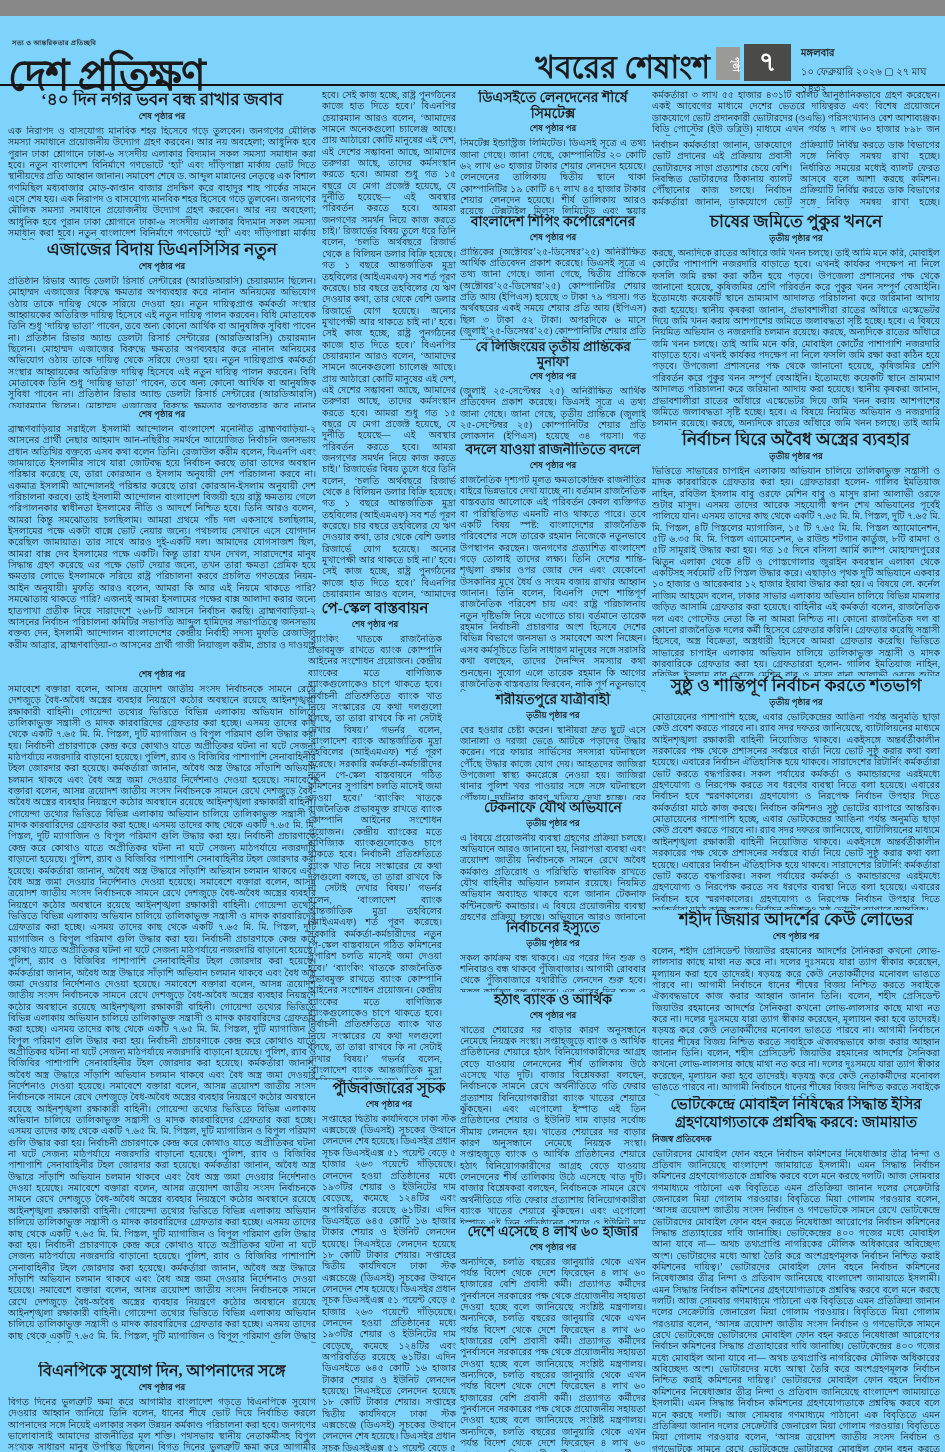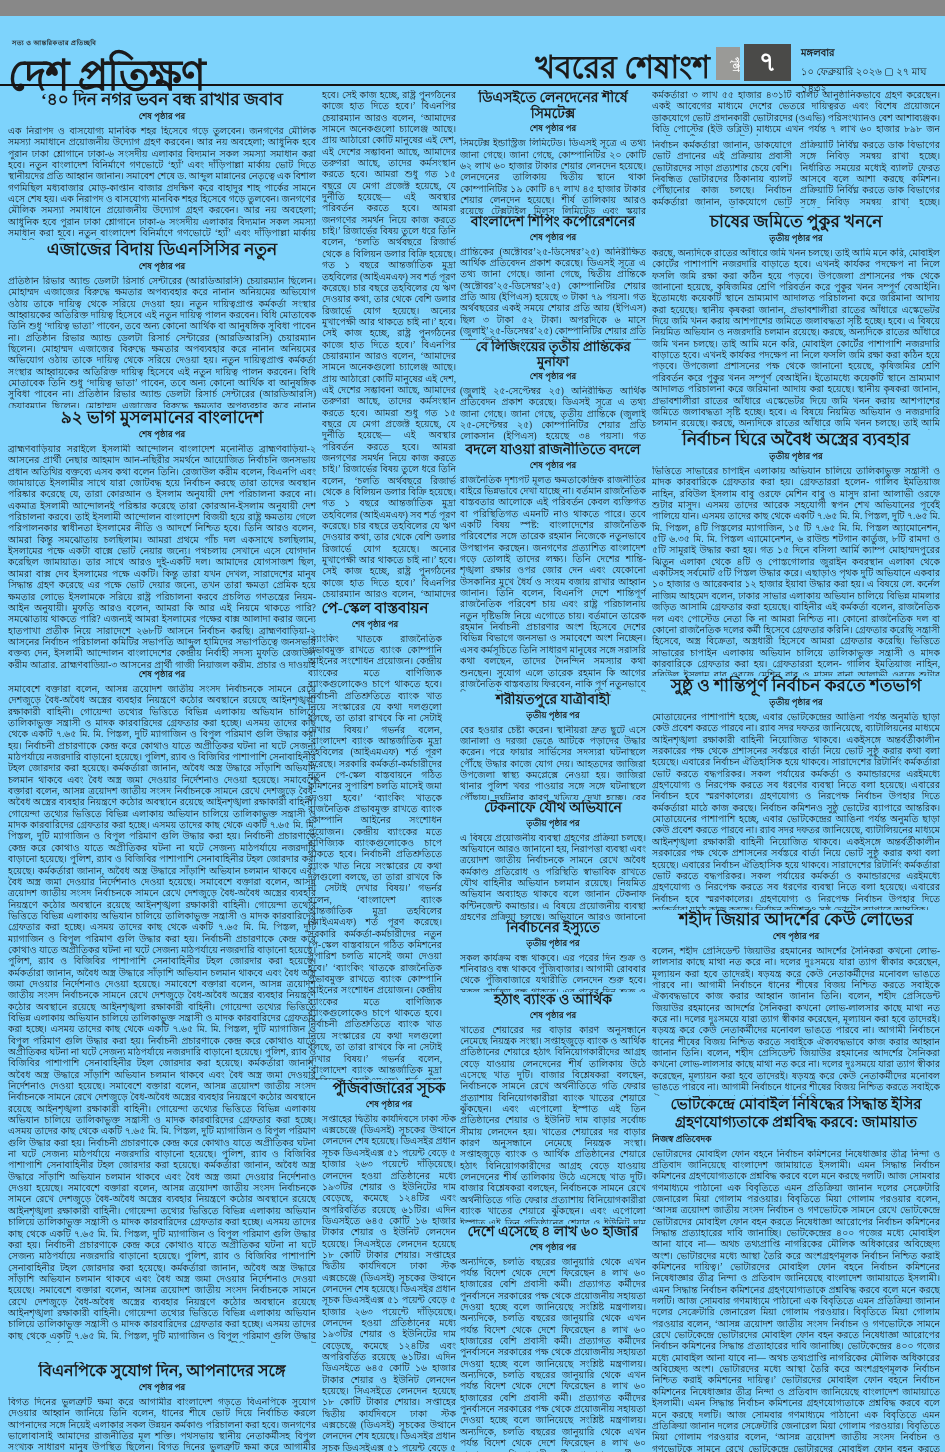--- a/index.html
+++ b/index.html
@@ -49,21 +49,20 @@
       <h2>‘৪০ দিন নগর ভবন বন্ধ রাখার জবাব</h2>
       <div class="slug">শেষ পৃষ্ঠার পর</div>
       <div class="body" style="height: 115px;">এক নিরাপদ ও বাসযোগ্য মানবিক শহর হিসেবে গড়ে তুলবেন। জনগণের মৌলিক সমস্যা সমাধানে প্রয়োজনীয় উদ্যোগ গ্রহণ করবেন। আর নয় অবহেলা; আধুনিক হবে পুরান ঢাকা শ্লোগানে ঢাকা-৬ সংসদীয় এলাকার বিদ্যমান সকল সমস্যা সমাধান করা হবে। নতুন বাংলাদেশ বিনির্মাণে গণভোটে ‘হ্যাঁ’ এবং দাঁড়িপাল্লা মার্কায় ভোট দিতে স্থানীয়দের প্রতি আহ্বান জানান। সমাবেশ শেষে ড. আব্দুল মান্নানের নেতৃত্বে এক বিশাল গণমিছিল মধ্যবাজার মোড়-কাপ্তান বাজার প্রদক্ষিণ করে বাহাদুর শাহ পার্কের সামনে এসে শেষ হয়। এক নিরাপদ ও বাসযোগ্য মানবিক শহর হিসেবে গড়ে তুলবেন। জনগণের মৌলিক সমস্যা সমাধানে প্রয়োজনীয় উদ্যোগ গ্রহণ করবেন। আর নয় অবহেলা; আধুনিক হবে পুরান ঢাকা শ্লোগানে ঢাকা-৬ সংসদীয় এলাকার বিদ্যমান সকল সমস্যা সমাধান করা হবে। নতুন বাংলাদেশ বিনির্মাণে গণভোটে ‘হ্যাঁ’ এবং দাঁড়িপাল্লা মার্কায় ভোট দিতে স্থানীয়দের প্রতি আহ্বান জানান। সমাবেশ শেষে ড. আব্দুল মান্নানের নেতৃত্বে এক বিশাল গণমিছিল মধ্যবাজার মোড়-কাপ্তান বাজার প্রদক্ষিণ করে বাহাদুর শাহ পার্কের সামনে এসে শেষ হয়।</div>
     </div>
   <div class="art h17" style="left:8px;top:224px;width:308px;height:168px">
       <h2>এজাজের বিদায় ডিএনসিসির নতুন</h2>
       <div class="slug">শেষ পৃষ্ঠার পর</div>
       <div class="body" style="height: 133px;">প্রতিষ্ঠান রিভার অ্যান্ড ডেলটা রিসার্চ সেন্টারের (আরডিআরসি) চেয়ারম্যান ছিলেন। মোহাম্মদ এজাজের বিরুদ্ধে ক্ষমতার অপব্যবহার করে নানান অনিয়মের অভিযোগ ওঠায় তাকে দায়িত্ব থেকে সরিয়ে দেওয়া হয়। নতুন দায়িত্বপ্রাপ্ত কর্মকর্তা সংস্থার আহ্বায়কের অতিরিক্ত দায়িত্ব হিসেবে এই নতুন দায়িত্ব পালন করবেন। বিধি মোতাবেক তিনি শুধু ‘দায়িত্ব ভাতা’ পাবেন, তবে অন্য কোনো আর্থিক বা আনুষঙ্গিক সুবিধা পাবেন না। প্রতিষ্ঠান রিভার অ্যান্ড ডেলটা রিসার্চ সেন্টারের (আরডিআরসি) চেয়ারম্যান ছিলেন। মোহাম্মদ এজাজের বিরুদ্ধে ক্ষমতার অপব্যবহার করে নানান অনিয়মের অভিযোগ ওঠায় তাকে দায়িত্ব থেকে সরিয়ে দেওয়া হয়। নতুন দায়িত্বপ্রাপ্ত কর্মকর্তা সংস্থার আহ্বায়কের অতিরিক্ত দায়িত্ব হিসেবে এই নতুন দায়িত্ব পালন করবেন। বিধি মোতাবেক তিনি শুধু ‘দায়িত্ব ভাতা’ পাবেন, তবে অন্য কোনো আর্থিক বা আনুষঙ্গিক সুবিধা পাবেন না। প্রতিষ্ঠান রিভার অ্যান্ড ডেলটা রিসার্চ সেন্টারের (আরডিআরসি) চেয়ারম্যান ছিলেন। মোহাম্মদ এজাজের বিরুদ্ধে ক্ষমতার অপব্যবহার করে নানান অনিয়মের অভিযোগ ওঠায় তাকে দায়িত্ব থেকে সরিয়ে দেওয়া হয়। নতুন দায়িত্বপ্রাপ্ত কর্মকর্তা সংস্থার আহ্বায়কের অতিরিক্ত দায়িত্ব হিসেবে এই নতুন দায়িত্ব পালন করবেন। বিধি মোতাবেক তিনি শুধু ‘দায়িত্ব ভাতা’ পাবেন, তবে অন্য কোনো আর্থিক বা আনুষঙ্গিক সুবিধা পাবেন না।</div>
     </div>
   <div class="art h17" style="left:8px;top:392px;width:308px;height:260px">
-      <h2>৯২ ভাগ মুসলমানের বাংলাদেশ</h2>
       <div class="slug">শেষ পৃষ্ঠার পর</div>
       <div class="body" style="height: 225px;">ব্রাহ্মণবাড়িয়ার সরাইলে ইসলামী আন্দোলন বাংলাদেশ মনোনীত ব্রাহ্মণবাড়িয়া-২ আসনের প্রার্থী নেছার আহমাদ আন-নছিরীর সমর্থনে আয়োজিত নির্বাচনি জনসভায় প্রধান অতিথির বক্তব্যে এসব কথা বলেন তিনি। রেজাউল করীম বলেন, বিএনপি এবং জামায়াতে ইসলামীর সাথে যারা জোটবদ্ধ হয়ে নির্বাচন করছে তারা তাদের অবস্থান পরিষ্কার করেছে যে, তারা কোরআন ও ইসলাম অনুযায়ী দেশ পরিচালনা করবে না। একমাত্র ইসলামী আন্দোলনই পরিষ্কার করেছে তারা কোরআন-ইসলাম অনুযায়ী দেশ পরিচালনা করবে। তাই ইসলামী আন্দোলন বাংলাদেশ বিজয়ী হয়ে রাষ্ট্র ক্ষমতায় গেলে পরিপালনকার স্বাধীনতা ইসলামের নীতি ও আদর্শে নিশ্চিত হবে। তিনি আরও বলেন, আমরা কিন্তু সমঝোতায় চলছিলাম। আমরা প্রথমে পাঁচ দল একসাথে চলছিলাম, ইসলামের পক্ষে একটা বাক্সে ভোট নেয়ার জন্যে। পথচলায় সেখানে এসে যোগদান করেছিল জামায়াত। তার সাথে আরও দুই-একটি দল। আমাদের যোগসাজশ ছিল, আমরা বাক্স দেব ইসলামের পক্ষে একটি। কিন্তু তারা যখন দেখল, সারাদেশের মানুষ সিদ্ধান্ত গ্রহণ করেছে এর পক্ষে ভোট দেয়ার জন্যে, তখন তারা ক্ষমতা প্রেমিক হয়ে ক্ষমতার লোভে ইসলামকে সরিয়ে রাষ্ট্র পরিচালনা করবে প্রচলিত গণতন্ত্রের নিয়ম-আইন অনুযায়ী। মুফতি আরও বলেন, আমরা কি আর এই নিয়মে থাকতে পারি? সমঝোতায় থাকতে পারি? এজন্যই আমরা ইসলামের পক্ষের বাক্স আলাদা করার জন্যে হাতপাখা প্রতীক নিয়ে সারাদেশে ২৬৮টি আসনে নির্বাচন করছি। ব্রাহ্মণবাড়িয়া-২ আসনের নির্বাচন পরিচালনা কমিটির সভাপতি আব্দুল হামিদের সভাপতিত্বে জনসভায় বক্তব্য দেন, ইসলামী আন্দোলন বাংলাদেশের কেন্দ্রীয় নির্বাহী সদস্য মুফতি রেজাউল করীম আব্রার, ব্রাহ্মণবাড়িয়া-৩ আসনের প্রার্থী গাজী নিয়াজুল করীম, প্রচার ও দাওয়াহ সম্পাদক আবু হানিফ, সাংগঠনিক সম্পাদক মুফতি আশরাফুল ইসলাম বিলাল ও কার্যনির্বাহী সদস্য সৈয়দ আনোয়ার আহমেদসহ নেতারা।</div>
     </div>
   <div class="art h17" style="left:8px;top:652px;width:308px;height:694px">
       <div class="slug">শেষ পৃষ্ঠার পর</div>
       <div class="body" style="height: 659px;">সমাবেশে বক্তারা বলেন, আসন্ন ত্রয়োদশ জাতীয় সংসদ নির্বাচনকে সামনে রেখে দেশজুড়ে বৈধ-অবৈধ অস্ত্রের ব্যবহার নিয়ন্ত্রণে কঠোর অবস্থানে রয়েছে আইনশৃঙ্খলা রক্ষাকারী বাহিনী। গোয়েন্দা তথ্যের ভিত্তিতে বিভিন্ন এলাকায় অভিযান চালিয়ে তালিকাভুক্ত সন্ত্রাসী ও মাদক কারবারিদের গ্রেফতার করা হচ্ছে। এসময় তাদের কাছ থেকে একটি ৭.৬৫ মি. মি. পিস্তল, দুটি ম্যাগাজিন ও বিপুল পরিমাণ গুলি উদ্ধার করা হয়। নির্বাচনী প্রচারণাকে কেন্দ্র করে কোথাও যাতে অপ্রীতিকর ঘটনা না ঘটে সেজন্য মাঠপর্যায়ে নজরদারি বাড়ানো হয়েছে। পুলিশ, র‌্যাব ও বিজিবির পাশাপাশি সেনাবাহিনীর টহল জোরদার করা হয়েছে। কর্মকর্তারা জানান, অবৈধ অস্ত্র উদ্ধারে সাঁড়াশি অভিযান চলমান থাকবে এবং বৈধ অস্ত্র জমা দেওয়ার নির্দেশনাও দেওয়া হয়েছে।  সমাবেশে বক্তারা বলেন, আসন্ন ত্রয়োদশ জাতীয় সংসদ নির্বাচনকে সামনে রেখে দেশজুড়ে বৈধ-অবৈধ অস্ত্রের ব্যবহার নিয়ন্ত্রণে কঠোর অবস্থানে রয়েছে আইনশৃঙ্খলা রক্ষাকারী বাহিনী। গোয়েন্দা তথ্যের ভিত্তিতে বিভিন্ন এলাকায় অভিযান চালিয়ে তালিকাভুক্ত সন্ত্রাসী ও মাদক কারবারিদের গ্রেফতার করা হচ্ছে। এসময় তাদের কাছ থেকে একটি ৭.৬৫ মি. মি. পিস্তল, দুটি ম্যাগাজিন ও বিপুল পরিমাণ গুলি উদ্ধার করা হয়। নির্বাচনী প্রচারণাকে কেন্দ্র করে কোথাও যাতে অপ্রীতিকর ঘটনা না ঘটে সেজন্য মাঠপর্যায়ে নজরদারি বাড়ানো হয়েছে। পুলিশ, র‌্যাব ও বিজিবির পাশাপাশি সেনাবাহিনীর টহল জোরদার করা হয়েছে। কর্মকর্তারা জানান, অবৈধ অস্ত্র উদ্ধারে সাঁড়াশি অভিযান চলমান থাকবে এবং বৈধ অস্ত্র জমা দেওয়ার নির্দেশনাও দেওয়া হয়েছে।  সমাবেশে বক্তারা বলেন, আসন্ন ত্রয়োদশ জাতীয় সংসদ নির্বাচনকে সামনে রেখে দেশজুড়ে বৈধ-অবৈধ অস্ত্রের ব্যবহার নিয়ন্ত্রণে কঠোর অবস্থানে রয়েছে আইনশৃঙ্খলা রক্ষাকারী বাহিনী। গোয়েন্দা তথ্যের ভিত্তিতে বিভিন্ন এলাকায় অভিযান চালিয়ে তালিকাভুক্ত সন্ত্রাসী ও মাদক কারবারিদের গ্রেফতার করা হচ্ছে। এসময় তাদের কাছ থেকে একটি ৭.৬৫ মি. মি. পিস্তল, দুটি ম্যাগাজিন ও বিপুল পরিমাণ গুলি উদ্ধার করা হয়। নির্বাচনী প্রচারণাকে কেন্দ্র করে কোথাও যাতে অপ্রীতিকর ঘটনা না ঘটে সেজন্য মাঠপর্যায়ে নজরদারি বাড়ানো হয়েছে। পুলিশ, র‌্যাব ও বিজিবির পাশাপাশি সেনাবাহিনীর টহল জোরদার করা হয়েছে। কর্মকর্তারা জানান, অবৈধ অস্ত্র উদ্ধারে সাঁড়াশি অভিযান চলমান থাকবে এবং বৈধ অস্ত্র জমা দেওয়ার নির্দেশনাও দেওয়া হয়েছে।  সমাবেশে বক্তারা বলেন, আসন্ন ত্রয়োদশ জাতীয় সংসদ নির্বাচনকে সামনে রেখে দেশজুড়ে বৈধ-অবৈধ অস্ত্রের ব্যবহার নিয়ন্ত্রণে কঠোর অবস্থানে রয়েছে আইনশৃঙ্খলা রক্ষাকারী বাহিনী। গোয়েন্দা তথ্যের ভিত্তিতে বিভিন্ন এলাকায় অভিযান চালিয়ে তালিকাভুক্ত সন্ত্রাসী ও মাদক কারবারিদের গ্রেফতার করা হচ্ছে। এসময় তাদের কাছ থেকে একটি ৭.৬৫ মি. মি. পিস্তল, দুটি ম্যাগাজিন ও বিপুল পরিমাণ গুলি উদ্ধার করা হয়। নির্বাচনী প্রচারণাকে কেন্দ্র করে কোথাও যাতে অপ্রীতিকর ঘটনা না ঘটে সেজন্য মাঠপর্যায়ে নজরদারি বাড়ানো হয়েছে। পুলিশ, র‌্যাব ও বিজিবির পাশাপাশি সেনাবাহিনীর টহল জোরদার করা হয়েছে। কর্মকর্তারা জানান, অবৈধ অস্ত্র উদ্ধারে সাঁড়াশি অভিযান চলমান থাকবে এবং বৈধ অস্ত্র জমা দেওয়ার নির্দেশনাও দেওয়া হয়েছে।  সমাবেশে বক্তারা বলেন, আসন্ন ত্রয়োদশ জাতীয় সংসদ নির্বাচনকে সামনে রেখে দেশজুড়ে বৈধ-অবৈধ অস্ত্রের ব্যবহার নিয়ন্ত্রণে কঠোর অবস্থানে রয়েছে আইনশৃঙ্খলা রক্ষাকারী বাহিনী। গোয়েন্দা তথ্যের ভিত্তিতে বিভিন্ন এলাকায় অভিযান চালিয়ে তালিকাভুক্ত সন্ত্রাসী ও মাদক কারবারিদের গ্রেফতার করা হচ্ছে। এসময় তাদের কাছ থেকে একটি ৭.৬৫ মি. মি. পিস্তল, দুটি ম্যাগাজিন ও বিপুল পরিমাণ গুলি উদ্ধার করা হয়। নির্বাচনী প্রচারণাকে কেন্দ্র করে কোথাও যাতে অপ্রীতিকর ঘটনা না ঘটে সেজন্য মাঠপর্যায়ে নজরদারি বাড়ানো হয়েছে। পুলিশ, র‌্যাব ও বিজিবির পাশাপাশি সেনাবাহিনীর টহল জোরদার করা হয়েছে। কর্মকর্তারা জানান, অবৈধ অস্ত্র উদ্ধারে সাঁড়াশি অভিযান চলমান থাকবে এবং বৈধ অস্ত্র জমা দেওয়ার নির্দেশনাও দেওয়া হয়েছে।  সমাবেশে বক্তারা বলেন, আসন্ন ত্রয়োদশ জাতীয় সংসদ নির্বাচনকে সামনে রেখে দেশজুড়ে বৈধ-অবৈধ অস্ত্রের ব্যবহার নিয়ন্ত্রণে কঠোর অবস্থানে রয়েছে আইনশৃঙ্খলা রক্ষাকারী বাহিনী। গোয়েন্দা তথ্যের ভিত্তিতে বিভিন্ন এলাকায় অভিযান চালিয়ে তালিকাভুক্ত সন্ত্রাসী ও মাদক কারবারিদের গ্রেফতার করা হচ্ছে। এসময় তাদের কাছ থেকে একটি ৭.৬৫ মি. মি. পিস্তল, দুটি ম্যাগাজিন ও বিপুল পরিমাণ গুলি উদ্ধার করা হয়। নির্বাচনী প্রচারণাকে কেন্দ্র করে কোথাও যাতে অপ্রীতিকর ঘটনা না ঘটে সেজন্য মাঠপর্যায়ে নজরদারি বাড়ানো হয়েছে। পুলিশ, র‌্যাব ও বিজিবির পাশাপাশি সেনাবাহিনীর টহল জোরদার করা হয়েছে। কর্মকর্তারা জানান, অবৈধ অস্ত্র উদ্ধারে সাঁড়াশি অভিযান চলমান থাকবে এবং বৈধ অস্ত্র জমা দেওয়ার নির্দেশনাও দেওয়া হয়েছে।  সমাবেশে বক্তারা বলেন, আসন্ন ত্রয়োদশ জাতীয় সংসদ নির্বাচনকে সামনে রেখে দেশজুড়ে বৈধ-অবৈধ অস্ত্রের ব্যবহার নিয়ন্ত্রণে কঠোর অবস্থানে রয়েছে আইনশৃঙ্খলা রক্ষাকারী বাহিনী। গোয়েন্দা তথ্যের ভিত্তিতে বিভিন্ন এলাকায় অভিযান চালিয়ে তালিকাভুক্ত সন্ত্রাসী ও মাদক কারবারিদের গ্রেফতার করা হচ্ছে। এসময় তাদের কাছ থেকে একটি ৭.৬৫ মি. মি. পিস্তল, দুটি ম্যাগাজিন ও বিপুল পরিমাণ গুলি উদ্ধার করা হয়। নির্বাচনী প্রচারণাকে কেন্দ্র করে কোথাও যাতে অপ্রীতিকর ঘটনা না ঘটে সেজন্য মাঠপর্যায়ে নজরদারি বাড়ানো হয়েছে। পুলিশ, র‌্যাব ও বিজিবির পাশাপাশি সেনাবাহিনীর টহল জোরদার করা হয়েছে। কর্মকর্তারা জানান, অবৈধ অস্ত্র উদ্ধারে সাঁড়াশি অভিযান চলমান থাকবে এবং বৈধ অস্ত্র জমা দেওয়ার নির্দেশনাও দেওয়া হয়েছে। </div>
     </div>
   <div class="art h16" style="left:8px;top:1346px;width:308px;height:102px">
       <h2>বিএনপিকে সুযোগ দিন, আপনাদের সঙ্গে</h2>
       <div class="slug">শেষ পৃষ্ঠার পর</div>

